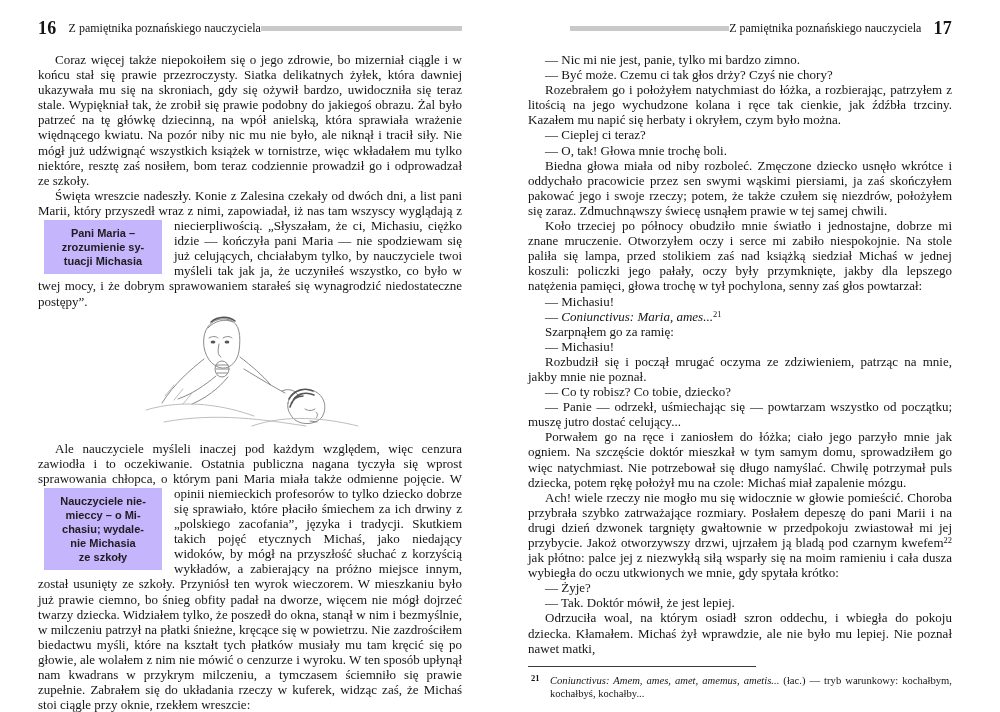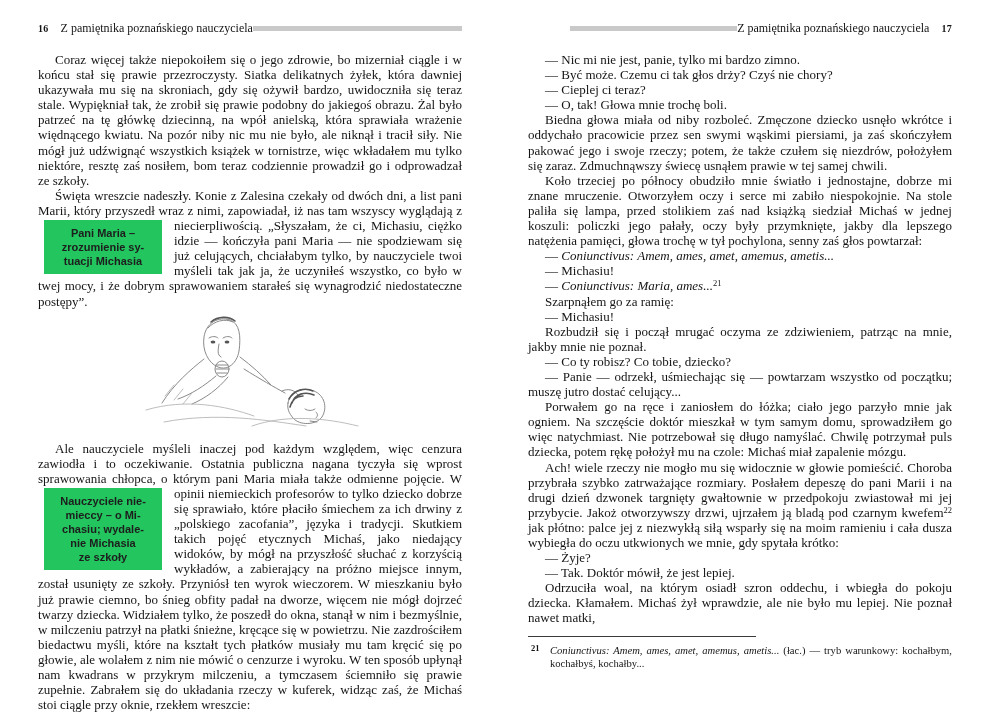--- a/index.html
+++ b/index.html
@@ -2,34 +2,34 @@
 <html><head>
 <meta charset="utf-8">
 <style>
   html,body{margin:0;padding:0;background:#ffffff;overflow:hidden;}
   body{width:1000px;height:712px;position:relative;
        font-family:"Liberation Serif", serif;color:#141414;}
   .page{position:absolute;top:20px;width:424px;}
   .page-left{left:38px;}
   .page-right{left:528px;}
   .pagehead{display:flex;align-items:center;height:16px;margin-bottom:16px;}
-  .pagenum{font-weight:bold;font-size:10px;letter-spacing:.3px;}
+  .pagenum{font-weight:bold;font-size:18px;letter-spacing:.3px;}
   .runtitle{font-size:12px;white-space:nowrap;}
   .pagehead.left .runtitle{margin-left:12px;}
   .pagehead.left .headbar{margin-left:auto;}
   .pagehead.right .headbar{margin-left:42px;}
   .pagehead.right .runtitle{margin-left:auto;margin-right:12px;}
   .headbar{display:inline-block;height:5px;background:#c9c9c9;}
   .pagehead.left .headbar{width:210px;}
   .pagehead.right .headbar{width:215px;}
   .pagebody{width:424px;}
   .para{margin:0;font-size:13px;line-height:15.1px;text-align:justify;
         text-indent:17px;}
   .para sup{font-size:8.5px;line-height:0;vertical-align:4.5px;}
-  .margin-note{float:left;width:112px;margin:2px 12px 0 6px;background:#22c55e;
+  .margin-note{float:left;width:112px;margin:2px 12px 0 6px;background:#c4b5fd;
         padding:6px 3px;text-align:center;text-indent:0;
         font-family:"Liberation Sans", sans-serif;font-weight:bold;
         font-size:11px;line-height:14px;color:#1d1d1d;}
   .illustration-wrap{text-align:center;margin:4px 0 2px 0;}
   .illustration-wrap svg{display:inline-block;}
   .footnotes{margin-top:10px;}
   .fn-rule{width:228px;border-top:1.5px solid #3a3a3a;margin:0 0 7px 0;}
   .fn{position:relative;margin:0 0 2px 0;padding-left:22px;
       font-size:10.6px;line-height:13.4px;text-align:justify;}
   .fn-num{position:absolute;left:3px;top:-2px;font-size:8.5px;font-weight:bold;}
@@ -90,25 +90,25 @@
 
   <div class="page page-right">
     <div class="pagehead right">
       <span class="headbar"></span>
       <span class="runtitle">Z pamiętnika poznańskiego nauczyciela</span>
       <span class="pagenum">17</span>
     </div>
     <div class="pagebody" id="right-body">
         <p class="para">— Nic mi nie jest, panie, tylko mi bardzo zimno.</p>
         <p class="para">— Być może. Czemu ci tak głos drży? Czyś nie chory?</p>
+        <p class="para">Rozebrałem go i położyłem natychmiast do łóżka, a rozbierając, patrzyłem z litością na jego wychudzone kolana i ręce tak cienkie, jak źdźbła trzciny. Kazałem mu napić się herbaty i okryłem, czym było można.</p>
         <p class="para">— Cieplej ci teraz?</p>
         <p class="para">— O, tak! Głowa mnie trochę boli.</p>
         <p class="para">Biedna głowa miała od niby rozboleć. Zmęczone dziecko usnęło wkrótce i oddychało pracowicie przez sen swymi wąskimi piersiami, ja zaś skończyłem pakować jego i swoje rzeczy; potem, że także czułem się niezdrów, położyłem się zaraz. Zdmuchnąwszy świecę usnąłem prawie w tej samej chwili.</p>
         <p class="para">Koło trzeciej po północy obudziło mnie światło i jednostajne, dobrze mi znane mruczenie. Otworzyłem oczy i serce mi zabiło niespokojnie. Na stole paliła się lampa, przed stolikiem zaś nad książką siedział Michaś w jednej koszuli: policzki jego pałały, oczy były przymknięte, jakby dla lepszego natężenia pamięci, głowa trochę w tył pochylona, senny zaś głos powtarzał:</p>
-        <p class="para">— <i>Coniunctivus: Amem, ames, amet, amemus, ametis...</i></p>
         <p class="para">— Michasiu!</p>
         <p class="para">— <i>Coniunctivus: Maria, ames...</i><sup>21</sup></p>
         <p class="para">Szarpnąłem go za ramię:</p>
         <p class="para">— Michasiu!</p>
         <p class="para">Rozbudził się i począł mrugać oczyma ze zdziwieniem, patrząc na mnie, jakby mnie nie poznał.</p>
         <p class="para">— Co ty robisz? Co tobie, dziecko?</p>
         <p class="para">— Panie — odrzekł, uśmiechając się — powtarzam wszystko od początku; muszę jutro dostać celujący...</p>
         <p class="para">Porwałem go na ręce i zaniosłem do łóżka; ciało jego parzyło mnie jak ogniem. Na szczęście doktór mieszkał w tym samym domu, sprowadziłem go więc natychmiast. Nie potrzebował się długo namyślać. Chwilę potrzymał puls dziecka, potem rękę położył mu na czole: Michaś miał zapalenie mózgu.</p>
         <p class="para">Ach! wiele rzeczy nie mogło mu się widocznie w głowie pomieścić. Choroba przybrała szybko zatrważające rozmiary. Posłałem depeszę do pani Marii i na drugi dzień dzwonek targnięty gwałtownie w przedpokoju zwiastował mi jej przybycie. Jakoż otworzywszy drzwi, ujrzałem ją bladą pod czarnym kwefem<sup>22</sup> jak płótno: palce jej z niezwykłą siłą wsparły się na moim ramieniu i cała dusza wybiegła do oczu utkwionych we mnie, gdy spytała krótko:</p>
         <p class="para">— Żyje?</p>

